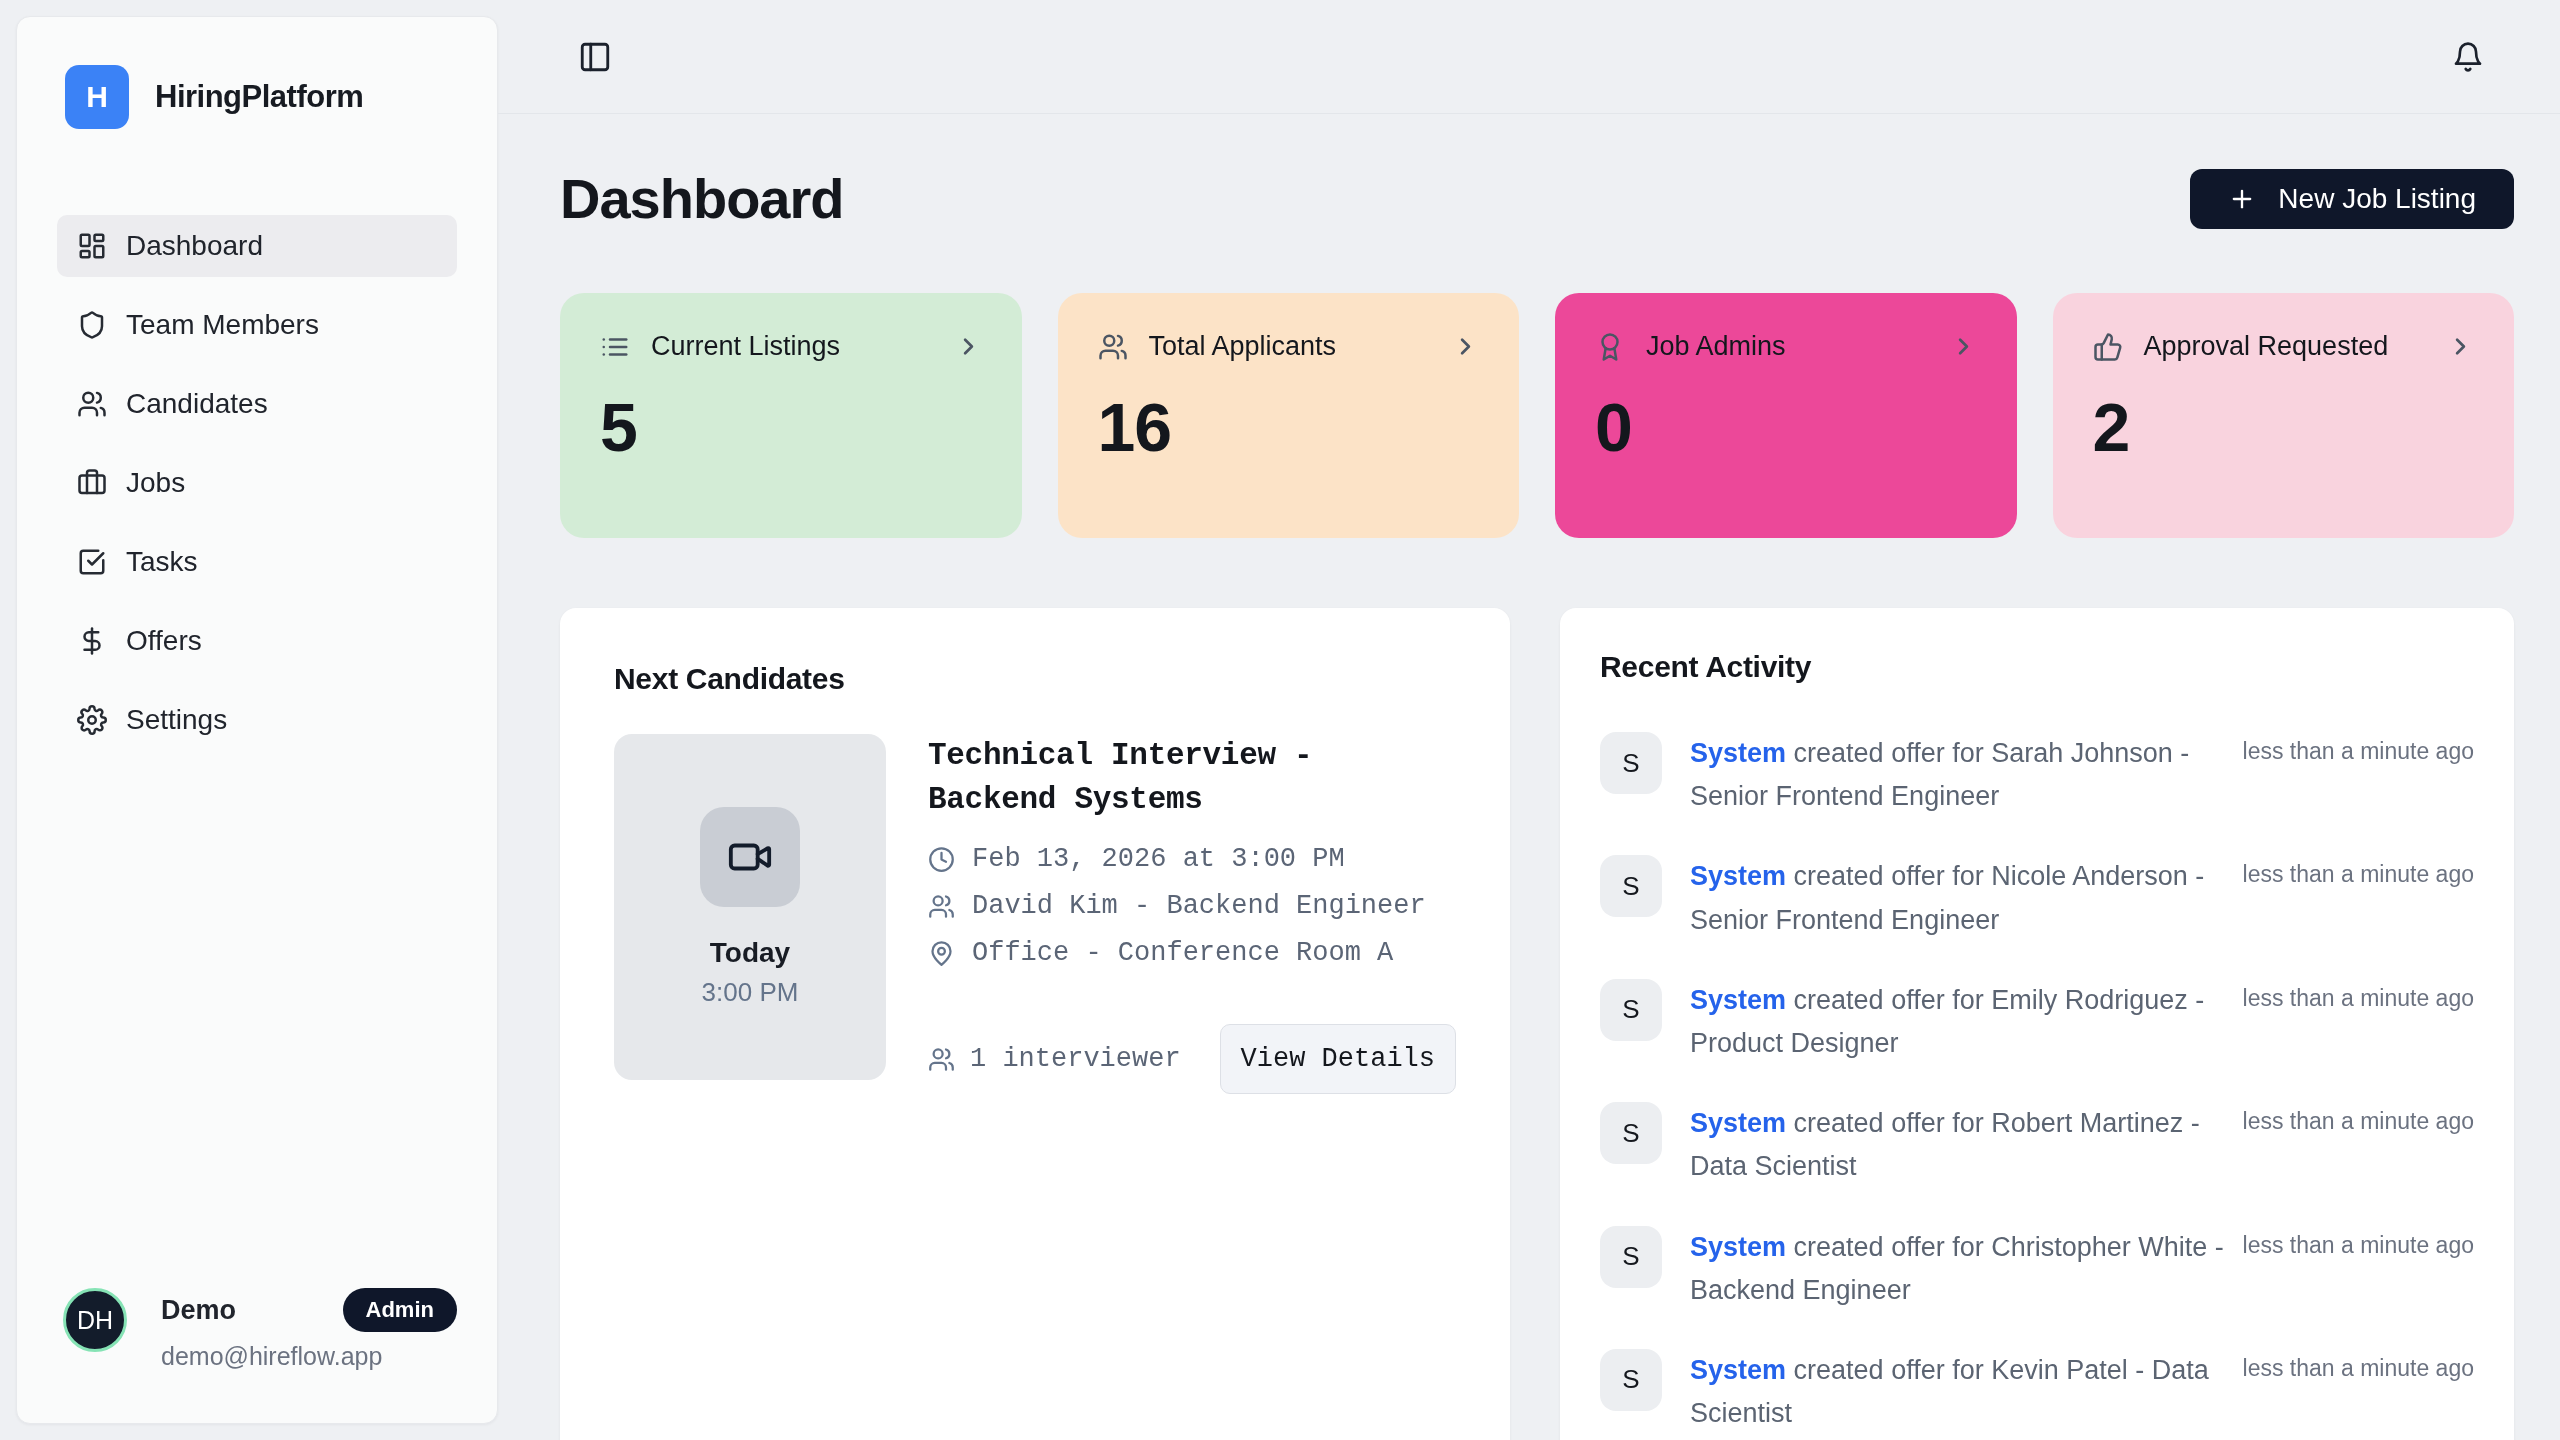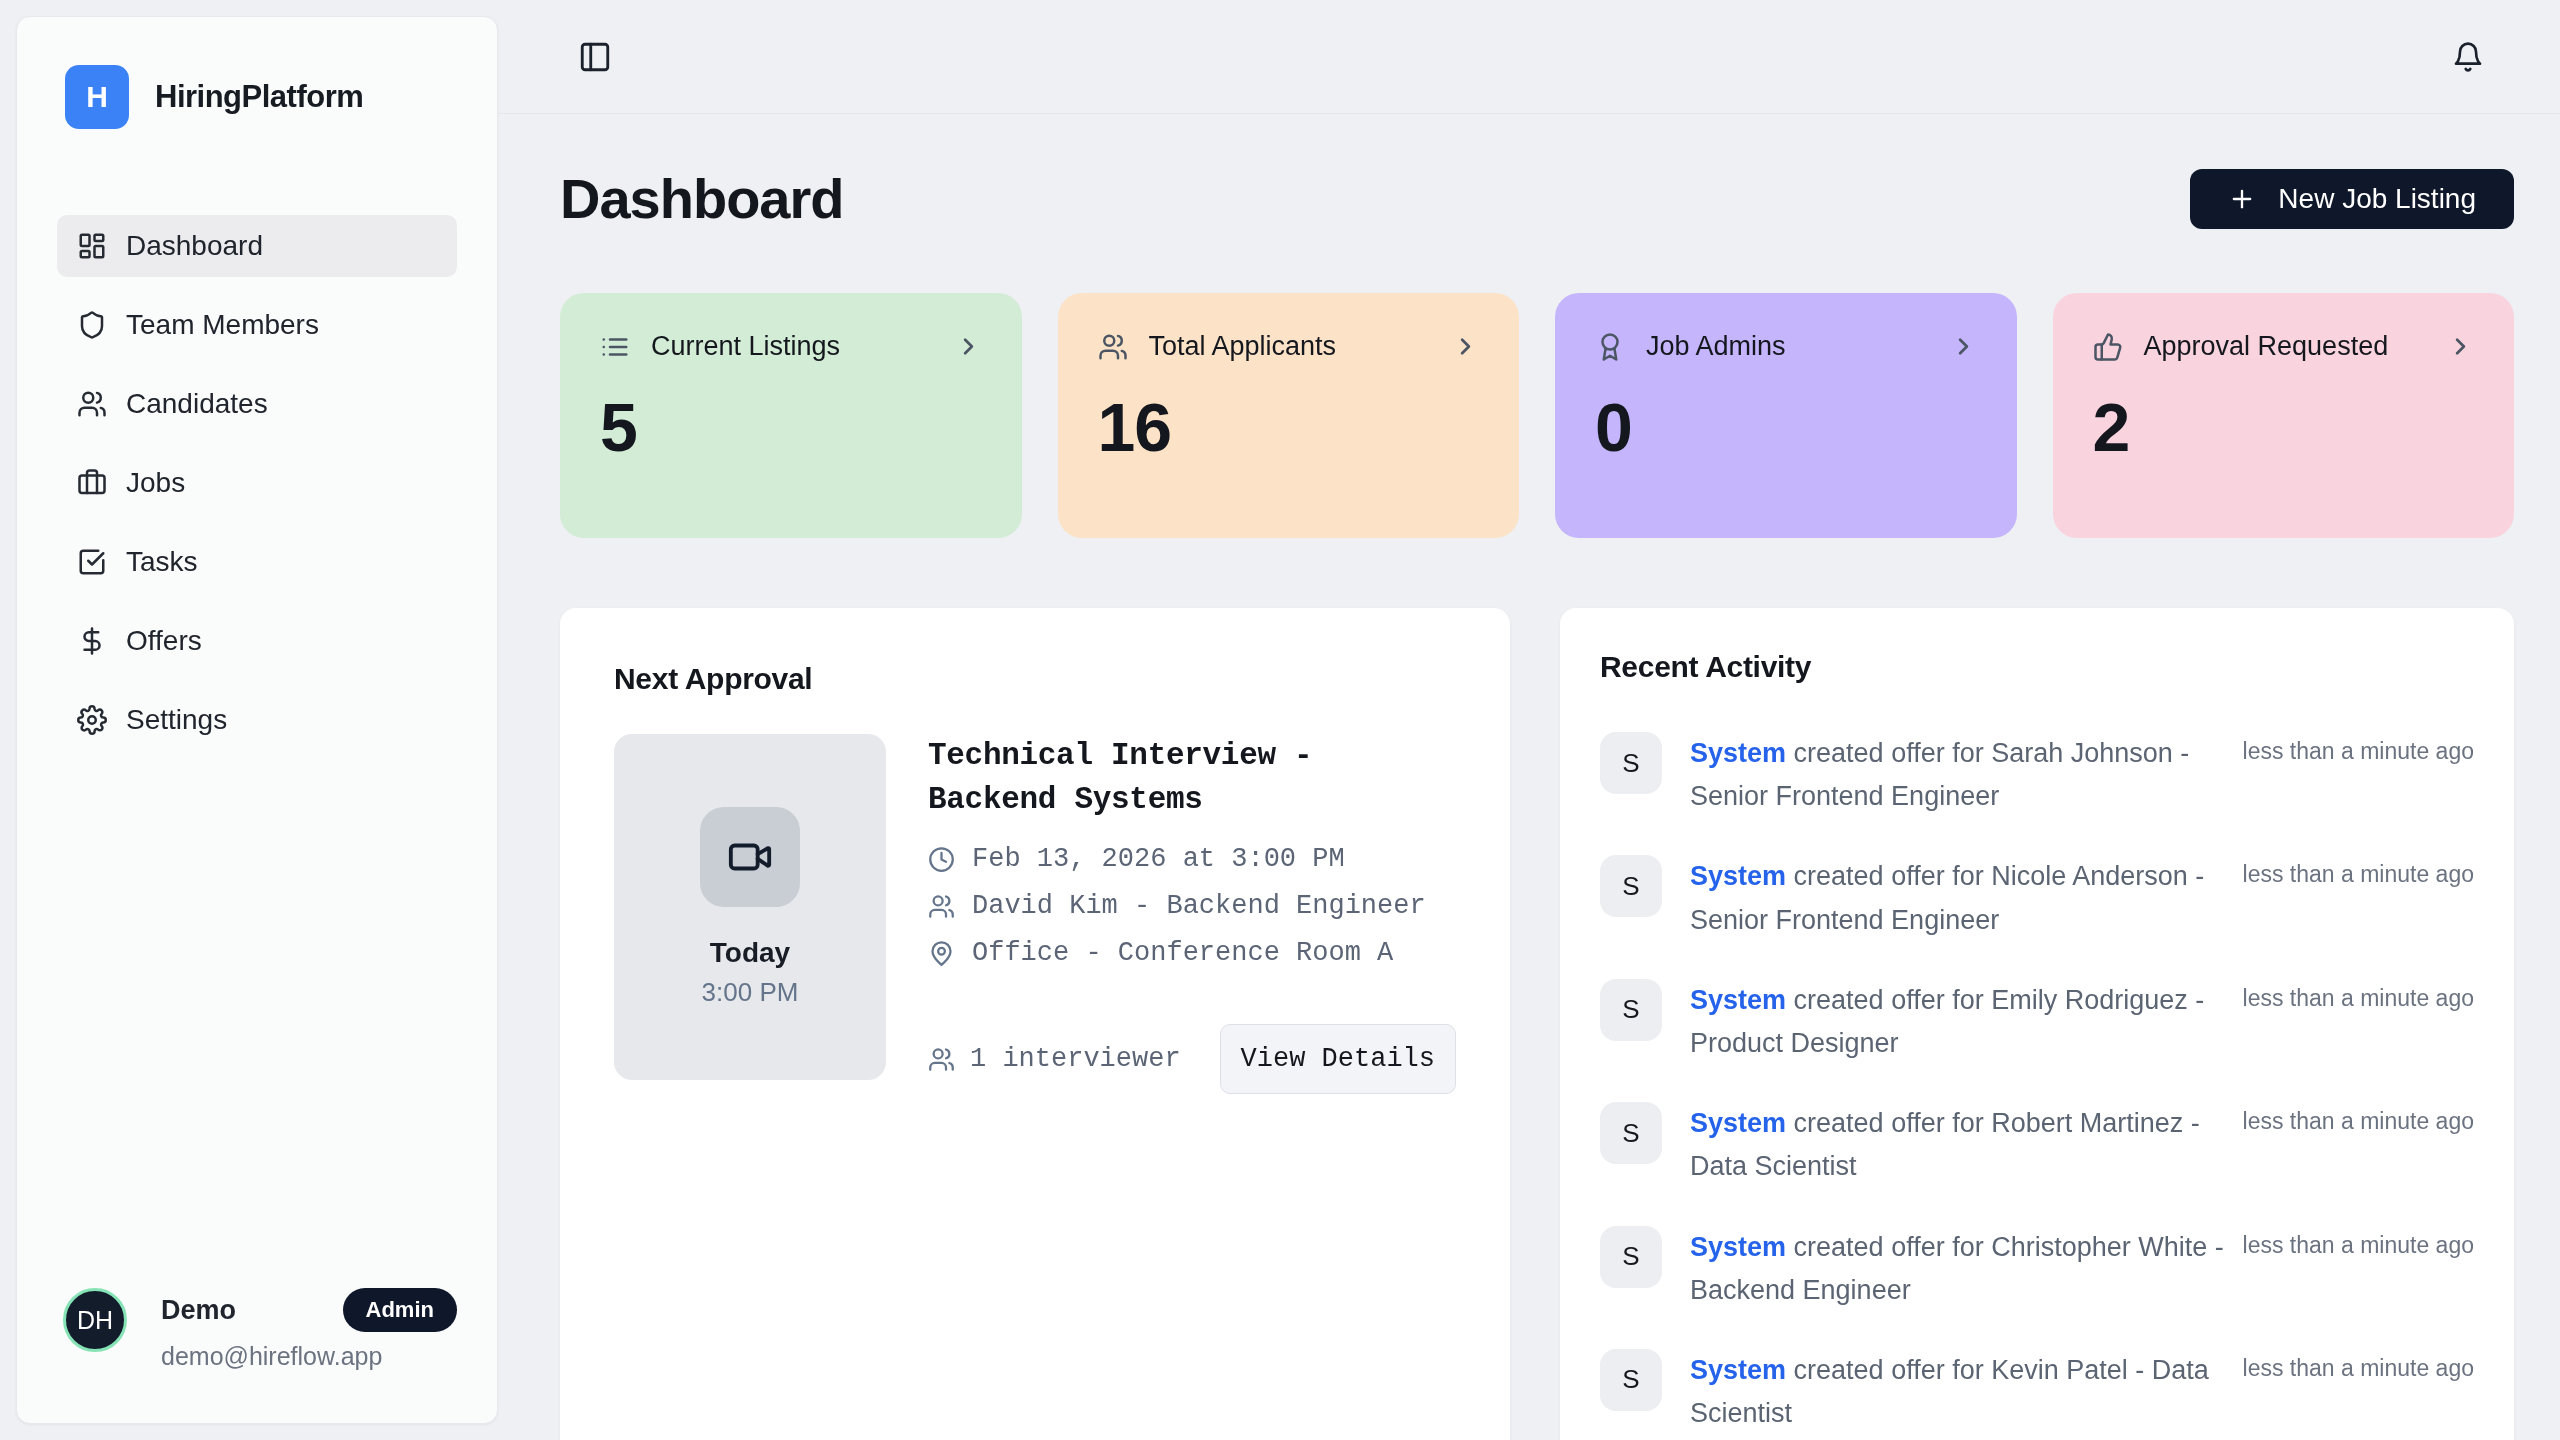--- a/index.html
+++ b/index.html
@@ -285,21 +285,21 @@
         <span class="stat-label">Total Applicants</span>
         <span class="stat-chev" style="color: rgb(234, 122, 46);">
           <svg viewBox="0 0 24 24" fill="none" stroke="currentColor" stroke-width="2.4" stroke-linecap="round" stroke-linejoin="round">
               <path d="m9 18 6-6-6-6"></path>
             </svg>
         </span>
       </div>
       <div class="stat-value">16</div>
     </div>
 
-    <div class="stat-card" style="background: #c4b5fd;">
+    <div class="stat-card" style="background: #ec4899;">
       <div class="stat-head">
         <span>
           <svg viewBox="0 0 24 24" fill="none" stroke="currentColor" stroke-width="2" stroke-linecap="round" stroke-linejoin="round">
               <circle cx="12" cy="8" r="6"></circle>
               <path d="M15.477 12.89 17 22l-5-3-5 3 1.523-9.11"></path>
             </svg>
         </span>
         <span class="stat-label">Job Admins</span>
         <span class="stat-chev" style="color: rgb(59, 111, 224);">
           <svg viewBox="0 0 24 24" fill="none" stroke="currentColor" stroke-width="2.4" stroke-linecap="round" stroke-linejoin="round">
@@ -325,21 +325,21 @@
             </svg>
         </span>
       </div>
       <div class="stat-value">2</div>
     </div>
   </div>
 
   <div class="cards-row">
 
     <section class="panel interview-card">
-      <h2 class="panel-heading">Next Approval</h2>
+      <h2 class="panel-heading">Next Candidates</h2>
       <div class="iv-body">
         <div class="iv-tile">
           <div class="iv-tile-icon">
             <svg viewBox="0 0 24 24" fill="none" stroke="currentColor" stroke-width="2" stroke-linecap="round" stroke-linejoin="round">
                 <path d="m16 13 5.223 3.482a.5.5 0 0 0 .777-.416V7.87a.5.5 0 0 0-.752-.432L16 10.5"></path>
                 <rect x="2" y="6" width="14" height="12" rx="2"></rect>
               </svg>
           </div>
           <div class="iv-day">Today</div>
           <div class="iv-time">3:00 PM</div>

